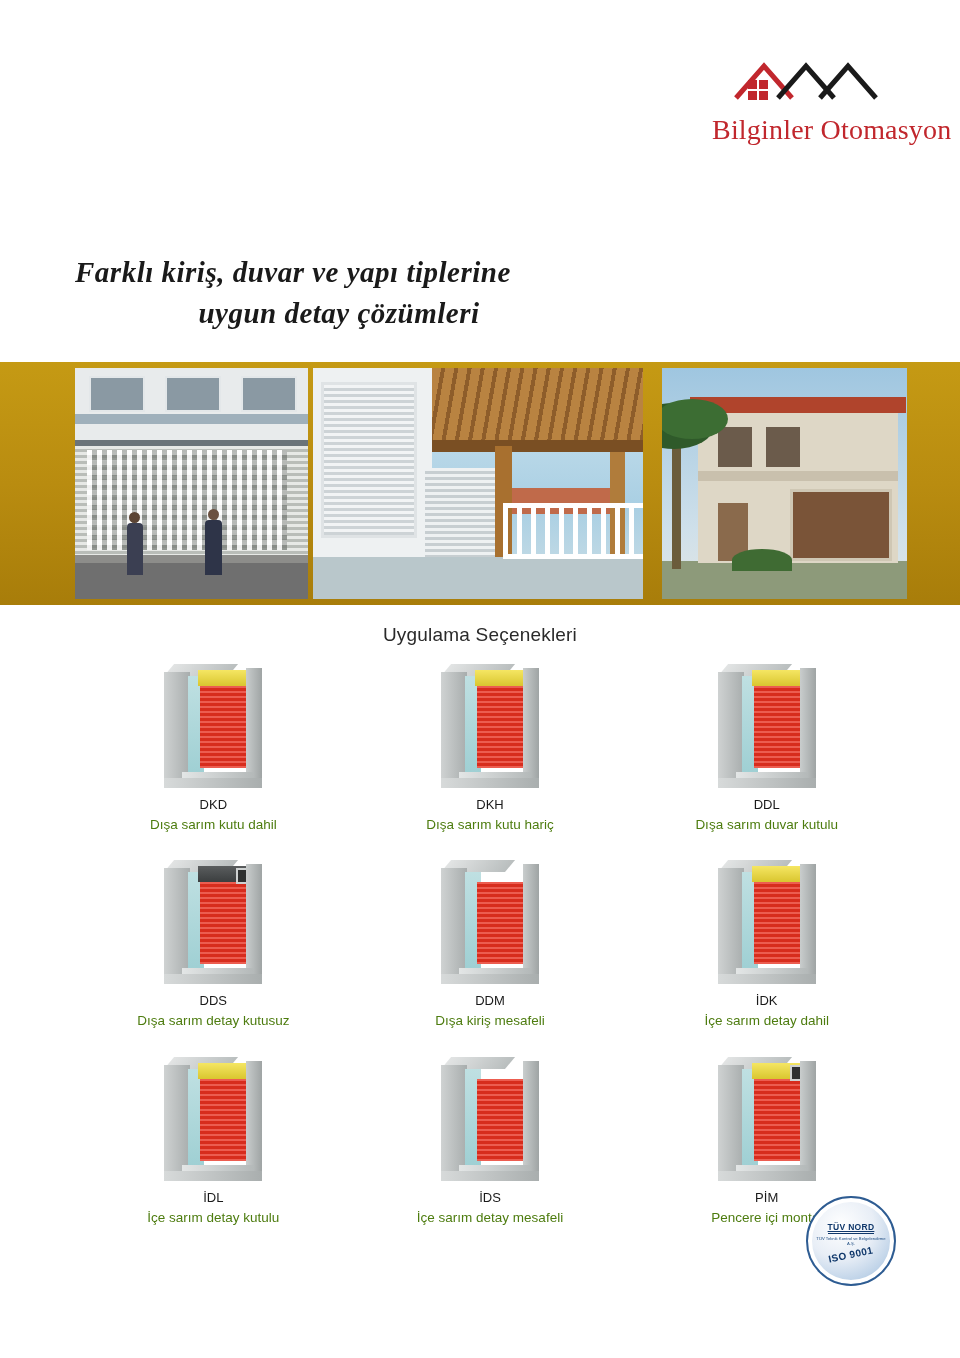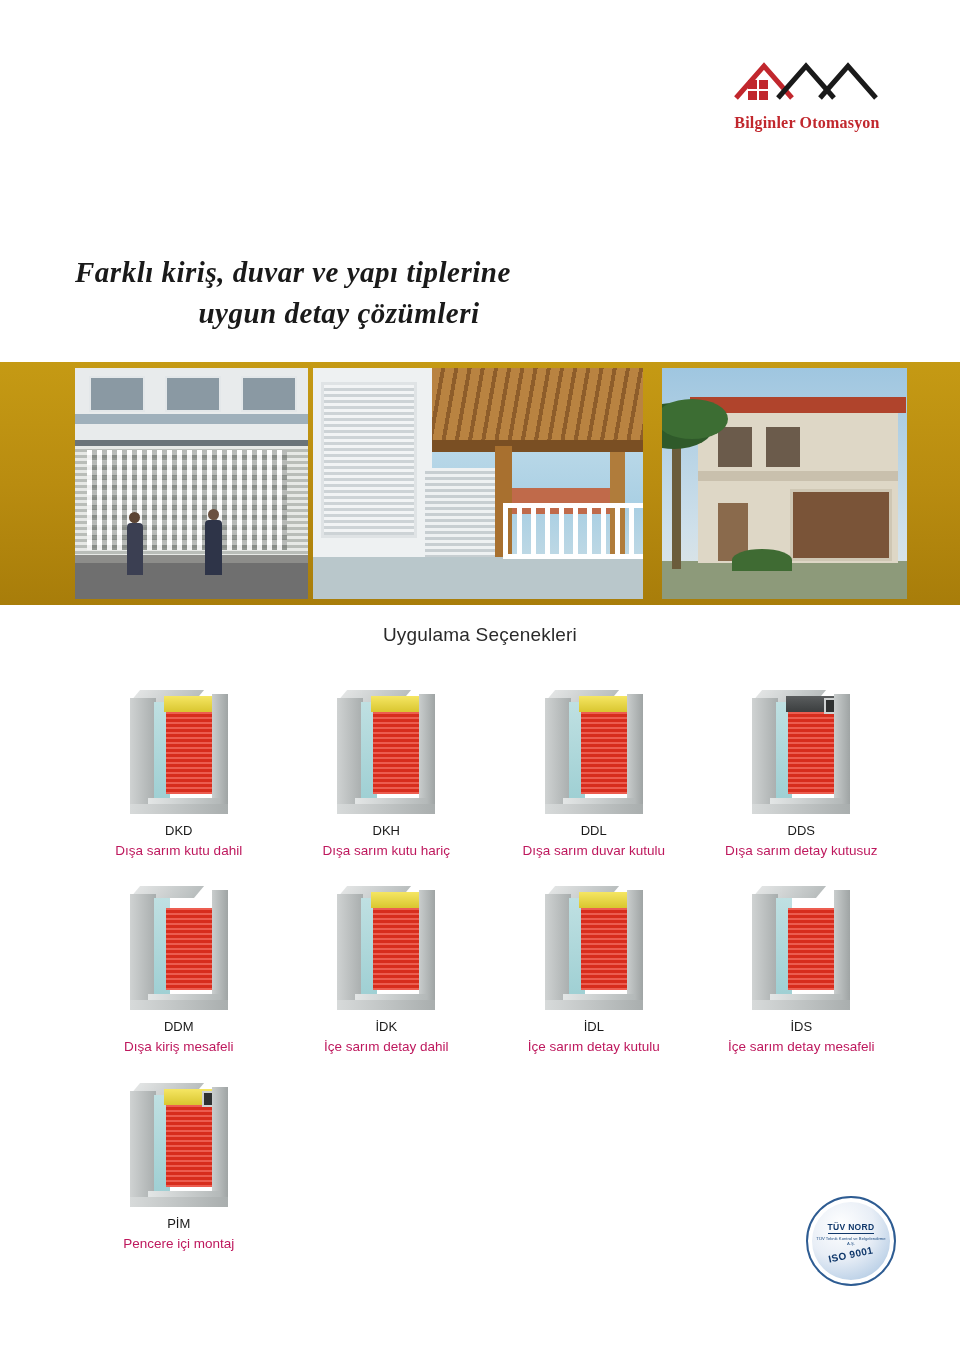--- a/index.html
+++ b/index.html
@@ -25,22 +25,22 @@
   }
   .logo-mark {
     position: relative;
     height: 54px;
     width: 150px;
     margin: 0 auto 2px auto;
   }
   .logo-roof-svg { position: absolute; top: 0; left: 0; }
   .logo-text {
     font-family: "Liberation Serif", serif;
-    font-weight: bold;
-    font-size: 16px;
+    font-weight: normal;
+    font-size: 28px;
     color: #c1272d;
     letter-spacing: 0.2px;
     white-space: nowrap;
   }
 
   
   .headline {
     position: absolute;
     top: 252px;
     left: 75px;
@@ -136,25 +136,25 @@
     width: 960px;
     text-align: center;
     font-size: 19px;
     color: #2a2a2a;
     letter-spacing: 0.2px;
   }
 
   
   .grid {
     position: absolute;
-    top: 688px;
+    top: 662px;
     left: 75px;
     width: 830px;
     display: grid;
-    grid-template-columns: repeat(4, 1fr);
+    grid-template-columns: repeat(3, 1fr);
     grid-row-gap: 24px;
   }
   .cell {
     text-align: center;
   }
   .thumb {
     position: relative;
     width: 110px;
     height: 128px;
     margin: 0 auto 6px auto;
@@ -203,21 +203,21 @@
     position: absolute; left: 78px; top: 10px; width: 12px; height: 12px;
     background: #2f3131; border: 2px solid #cfd2d2;
   }
   .code {
     font-size: 13px;
     color: #1a1a1a;
     line-height: 1.45;
   }
   .desc {
     font-size: 13.5px;
-    color: #be185d;
+    color: #4d7c0f;
     line-height: 1.45;
   }
 
   
   .iso-badge {
     position: absolute;
     top: 1196px;
     left: 806px;
     width: 86px;
     height: 86px;
@@ -226,21 +226,21 @@
     border: 2px solid #2e5c92;
     box-shadow: inset 0 0 0 4px #ffffff;
     display: flex;
     flex-direction: column;
     align-items: center;
     justify-content: center;
     overflow: hidden;
   }
   .iso-top {
     font-size: 8.5px; font-weight: bold; color: #10386b; letter-spacing: .3px;
-    border-bottom: 1px solid #10386b; padding-bottom: 1px; margin-bottom: 2px;
+    border-bottom: 1px solid #10386b; padding-bottom: 1px; margin-bottom: 2px; text-decoration: underline;
   }
   .iso-mid { font-size: 4.2px; color: #1c4b80; text-align:center; line-height:1.25; width: 72px; }
   .iso-bot {
     font-size: 10px; font-weight: bold; color: #10386b; margin-top: 3px; letter-spacing: .4px;
     transform: rotate(-12deg);
   }
 </style>
 </head>
 <body>
 

